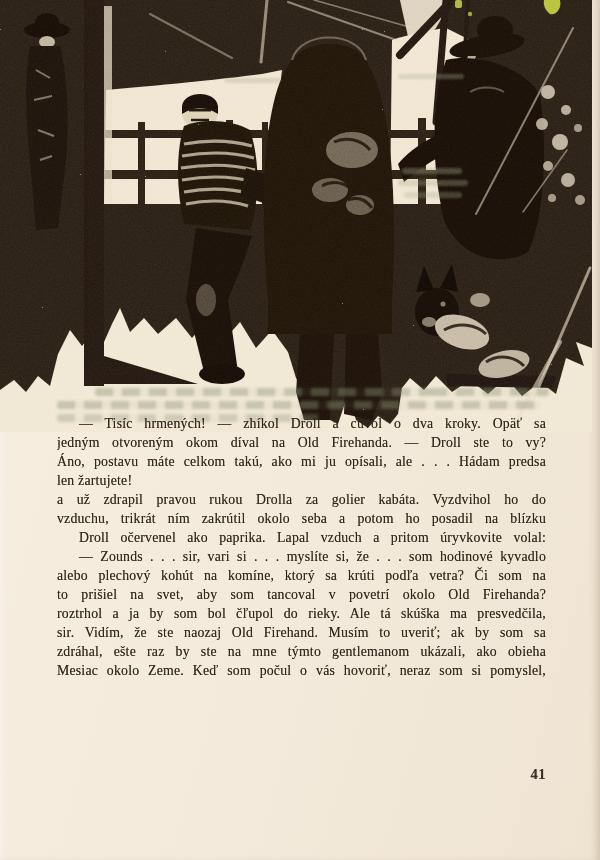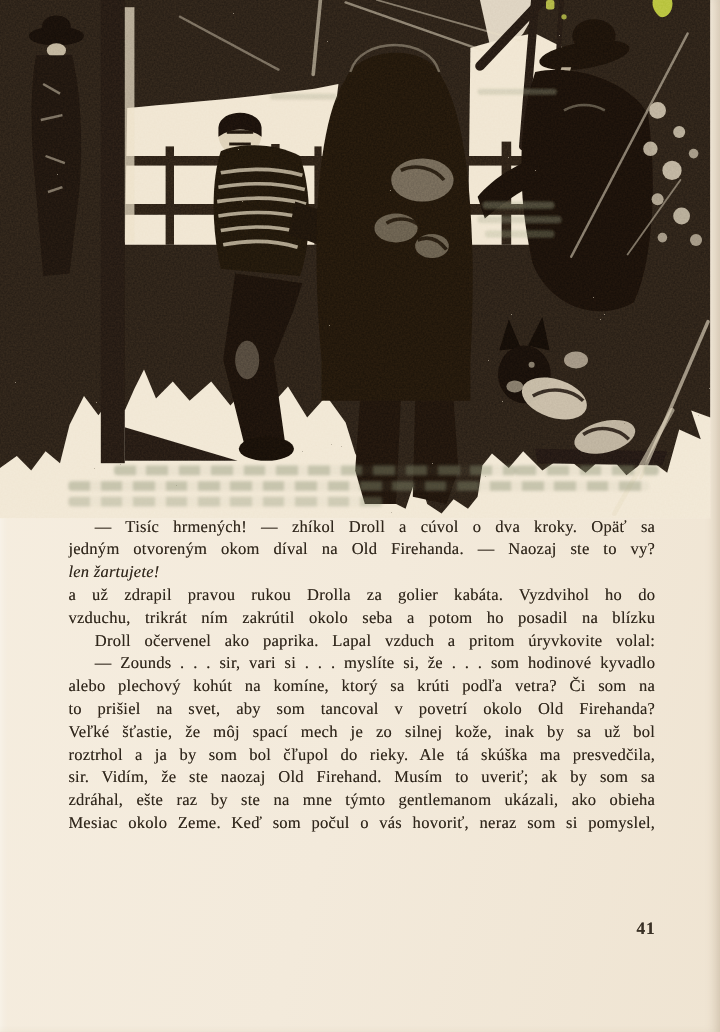--- a/index.html
+++ b/index.html
@@ -15,29 +15,29 @@
   
   .ghost-below{position:absolute;left:57px;top:388px;width:492px;}
   .ghost-row{height:8px;border-radius:3px;filter:blur(1.4px);
     background:repeating-linear-gradient(90deg, rgba(139,146,117,.42) 0 18px, rgba(139,146,117,.07) 18px 27px);}
   .ghost-row.r1{width:335px;margin-left:38px;}
   .ghost-row.r1b{position:absolute;top:0;left:372px;width:120px;}
   .ghost-row.r2{width:484px;margin-top:5px;}
   .ghost-row.r3{width:262px;margin-top:5px;opacity:.8;}
 
   .text-block{
-    position:absolute;left:57px;top:429px;width:489px;
+    position:absolute;left:57px;top:414px;width:489px;
     font-size:13.8px;line-height:19px;color:#30271c;
     letter-spacing:.2px;
     text-shadow:0 0 .45px rgba(48,39,28,.55);
   }
   .para{margin:0;}
   .line{text-align:justify;text-align-last:justify;white-space:normal;overflow:hidden;height:19px;}
   .line.first{text-indent:22px;}
-  .line.last{text-align-last:left;font-style:italic;}
+  .line.last{text-align-last:left;}
 
   .page-number{
     position:absolute;left:57px;top:766px;width:489px;
     text-align:right;font-size:14.5px;color:#3a3126;
     letter-spacing:.5px;text-shadow:0 0 .4px rgba(48,39,28,.5);font-weight:bold;
   }
 </style>
 </head>
 <body>
 
@@ -236,35 +236,35 @@
   <div class="ghost-below">
     <div class="ghost-row r1"></div>
     <div class="ghost-row r1b"></div>
     <div class="ghost-row r2"></div>
     <div class="ghost-row r3"></div>
   </div>
 
   <div class="text-block">
       <div class="para">
         <div class="line first">— Tisíc hrmených! — zhíkol Droll a cúvol o dva kroky. Opäť sa</div>
-        <div class="line">jedným otvoreným okom díval na Old Firehanda. — Naozaj ste to vy?</div>
+        <div class="line">jedným otvoreným okom díval na Old Firehanda. — Droll ste to vy?</div>
+        <div class="line">Áno, postavu máte celkom takú, ako mi ju opísali, ale . . . Hádam predsa</div>
         <div class="line last">len žartujete!</div>
       </div>
       <div class="para">
         <div class="line">a už zdrapil pravou rukou Drolla za golier kabáta. Vyzdvihol ho do</div>
         <div class="line">vzduchu, trikrát ním zakrútil okolo seba a potom ho posadil na blízku</div>
       </div>
       <div class="para">
         <div class="line first">Droll očervenel ako paprika. Lapal vzduch a pritom úryvkovite volal:</div>
       </div>
       <div class="para">
         <div class="line first">— Zounds . . . sir, vari si . . . myslíte si, že . . . som hodinové kyvadlo</div>
         <div class="line">alebo plechový kohút na komíne, ktorý sa krúti podľa vetra? Či som na</div>
         <div class="line">to prišiel na svet, aby som tancoval v povetrí okolo Old Firehanda?</div>
-        <div class="line">Veľké šťastie, že môj spací mech je zo silnej kože, inak by sa už bol</div>
         <div class="line">roztrhol a ja by som bol čľupol do rieky. Ale tá skúška ma presvedčila,</div>
         <div class="line">sir. Vidím, že ste naozaj Old Firehand. Musím to uveriť; ak by som sa</div>
         <div class="line">zdráhal, ešte raz by ste na mne týmto gentlemanom ukázali, ako obieha</div>
         <div class="line">Mesiac okolo Zeme. Keď som počul o vás hovoriť, neraz som si pomyslel,</div>
       </div>
     </div>
 
   <div class="page-number">41</div>
 
 </div>

